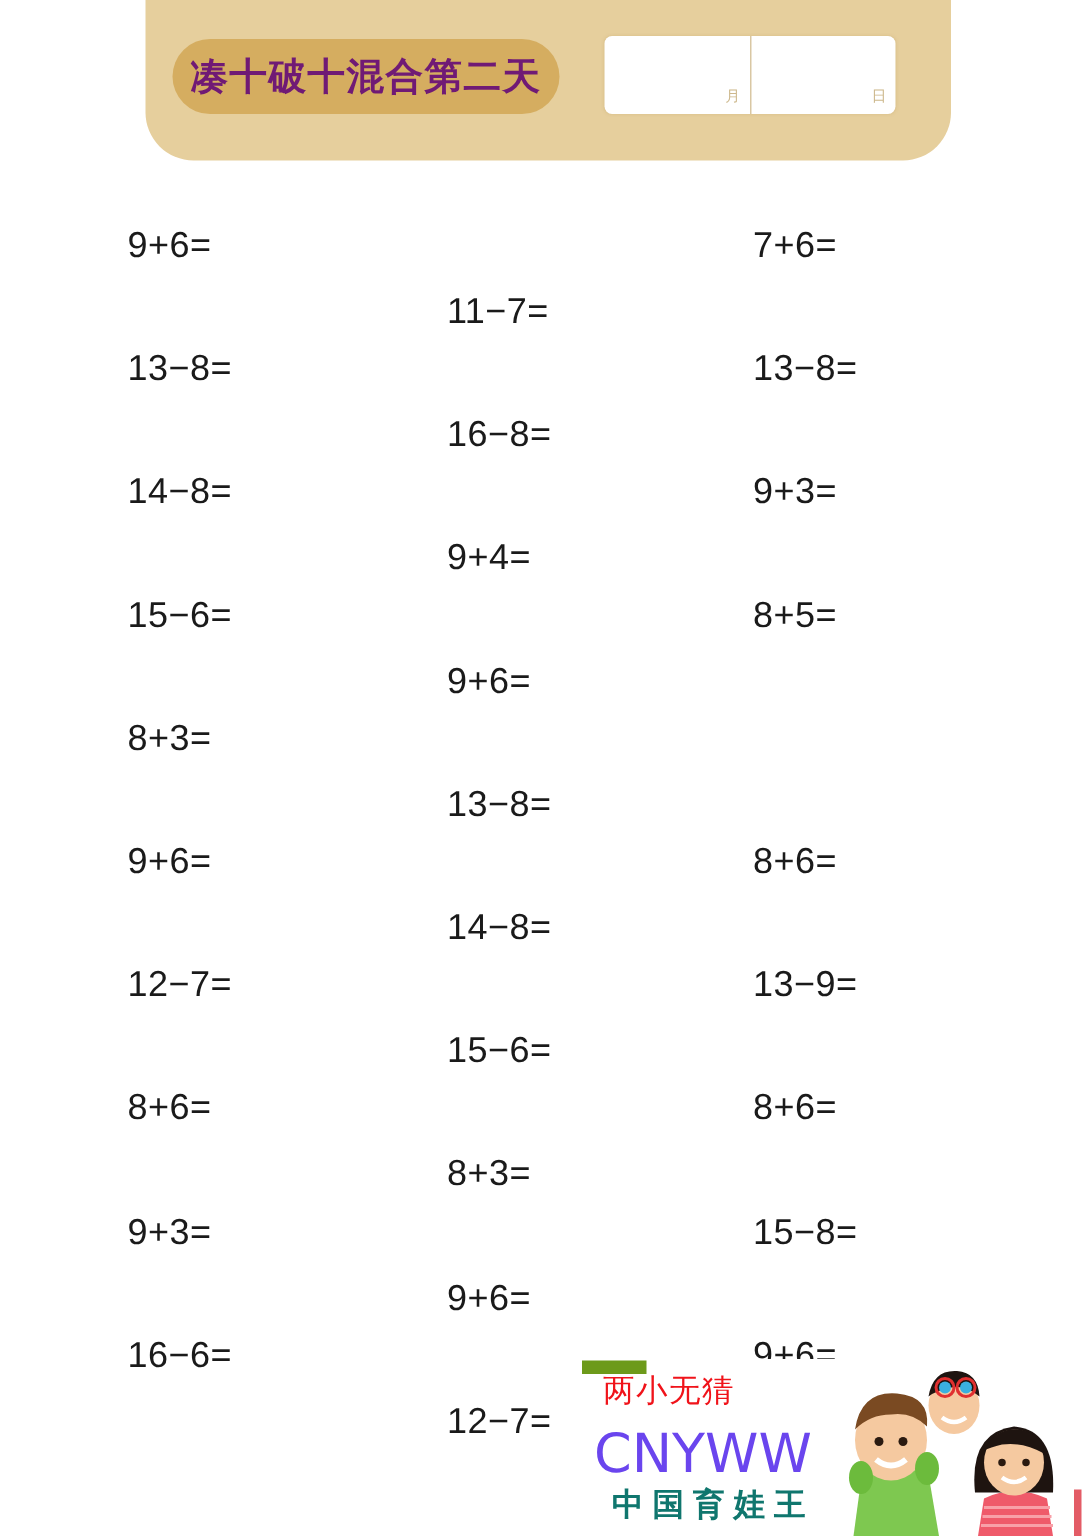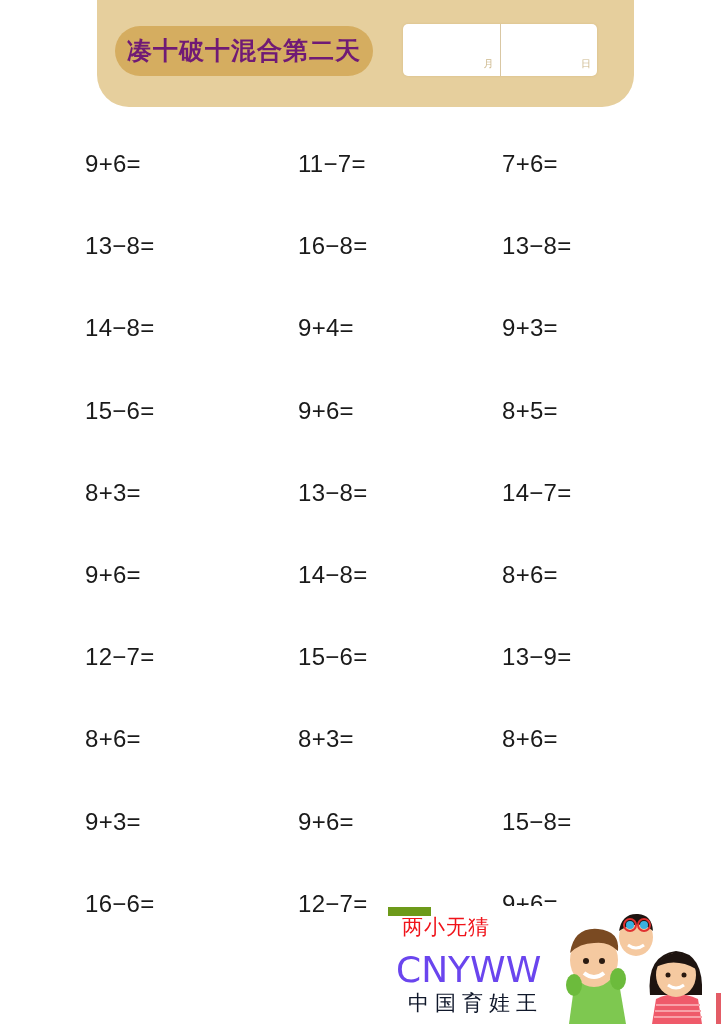--- a/index.html
+++ b/index.html
@@ -77,21 +77,21 @@
     }
     .problem {
       position: absolute;
       top: 0;
       font-size: 24px;
       line-height: 44px;
       color: #1a1a1a;
       letter-spacing: 0.3px;
     }
     .col-0 { left: 0; }
-    .col-1 { left: 213px; }
+    .col-1 { left: 213px; margin-top: 44px; }
     .col-2 { left: 417px; }
     .row.last .col-2 {
       height: 24px;
       overflow: hidden;
       line-height: 44px;
       top: 0;
     }
     
     .watermark {
       position: absolute;
@@ -126,23 +126,23 @@
       font-weight: normal;
       font-size: 36px;
       color: #6a45ee;
       letter-spacing: 0px;
     }
     .wm-sub {
       position: absolute;
       left: 22px;
       top: 84px;
       font-family: "DejaVu Sans", sans-serif;
-      font-weight: normal;
+      font-weight: bold;
       font-size: 21px;
-      color: #0f172a;
+      color: #0f766e;
       letter-spacing: 6px;
     }
     .wm-people {
       position: absolute;
       left: 178px;
       top: 0;
       width: 161px;
       height: 119px;
     }
     .wm-redbar {
@@ -188,21 +188,20 @@
     <span class="problem col-2">9+3=</span>
   </div>
   <div class="row">
     <span class="problem col-0">15−6=</span>
     <span class="problem col-1">9+6=</span>
     <span class="problem col-2">8+5=</span>
   </div>
   <div class="row">
     <span class="problem col-0">8+3=</span>
     <span class="problem col-1">13−8=</span>
-    <span class="problem col-2">14−7=</span>
   </div>
   <div class="row">
     <span class="problem col-0">9+6=</span>
     <span class="problem col-1">14−8=</span>
     <span class="problem col-2">8+6=</span>
   </div>
   <div class="row">
     <span class="problem col-0">12−7=</span>
     <span class="problem col-1">15−6=</span>
     <span class="problem col-2">13−9=</span>

